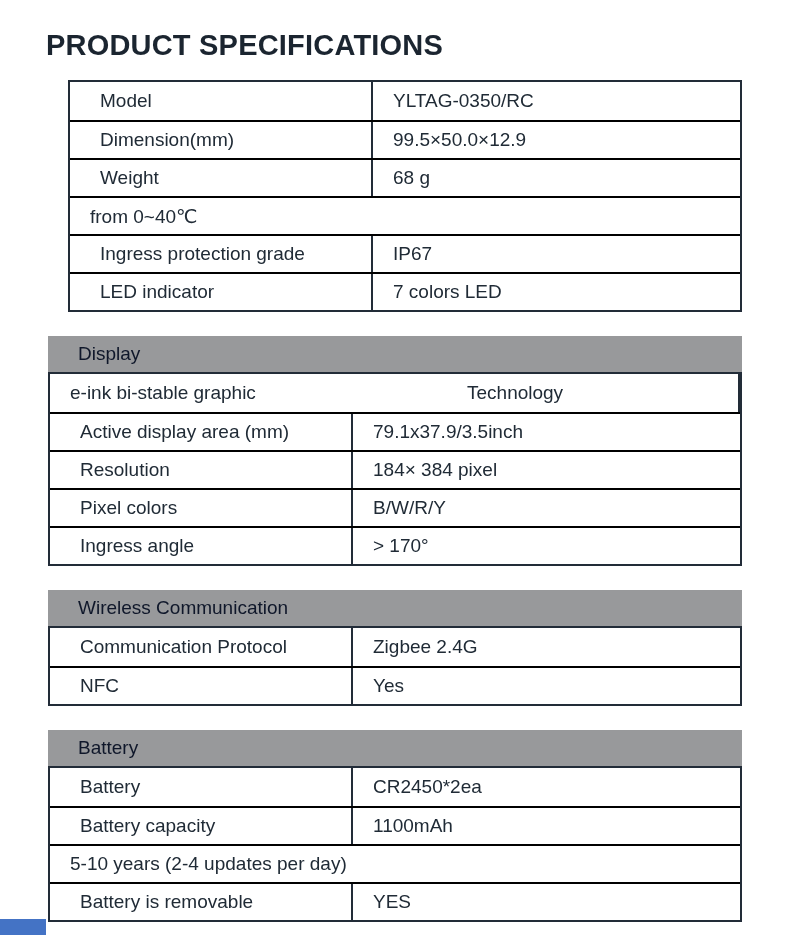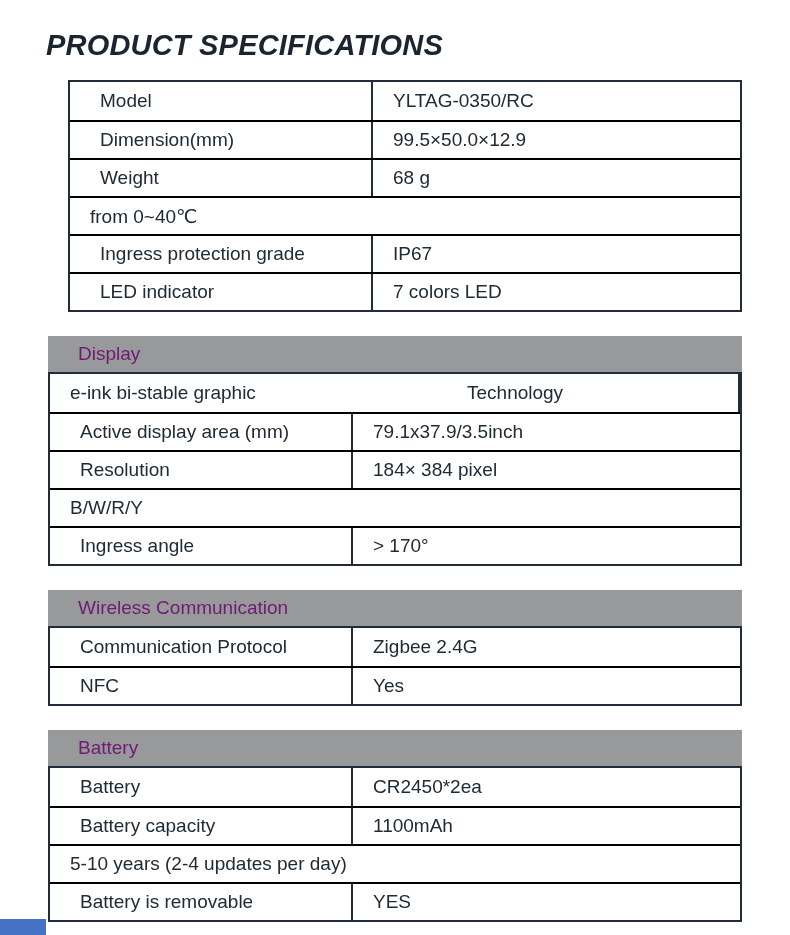--- a/index.html
+++ b/index.html
@@ -14,33 +14,32 @@
     position: relative;
     width: 790px; height: 935px;
     padding: 28px 0 0 46px;
   }
   .page-title {
     font-size: 29px;
     font-weight: 700;
     color: #1b2530;
     letter-spacing: 0.2px;
     line-height: 34px;
-    font-style: italic;
   }
   .spec-table {
     width: 694px;
     margin-left: 2px;
   }
   .spec-table.first { margin-top: 18px; padding-left: 20px; }
   .spec-table + .spec-table { margin-top: 24px; }
   .sec-header {
     height: 36px;
     line-height: 36px;
     background: #98999b;
-    color: #701a75;
+    color: #0f172a;
     font-size: 19px;
     padding-left: 30px;
   }
   .sec-body {
     border: 2px solid #222c38;
   }
   .row {
     display: flex;
     height: 38px;
   }
@@ -113,20 +112,21 @@
       </div>
       <div class="row">
         <div class="cell label">Active display area (mm)</div>
         <div class="cell value">79.1x37.9/3.5inch</div>
       </div>
       <div class="row">
         <div class="cell label">Resolution</div>
         <div class="cell value">184× 384 pixel</div>
       </div>
       <div class="row">
+        <div class="cell label">Pixel colors</div>
         <div class="cell value">B/W/R/Y</div>
       </div>
       <div class="row">
         <div class="cell label">Ingress angle</div>
         <div class="cell value">&gt; 170°</div>
       </div>
     </div>
   </div>
 
   <div class="spec-table">

